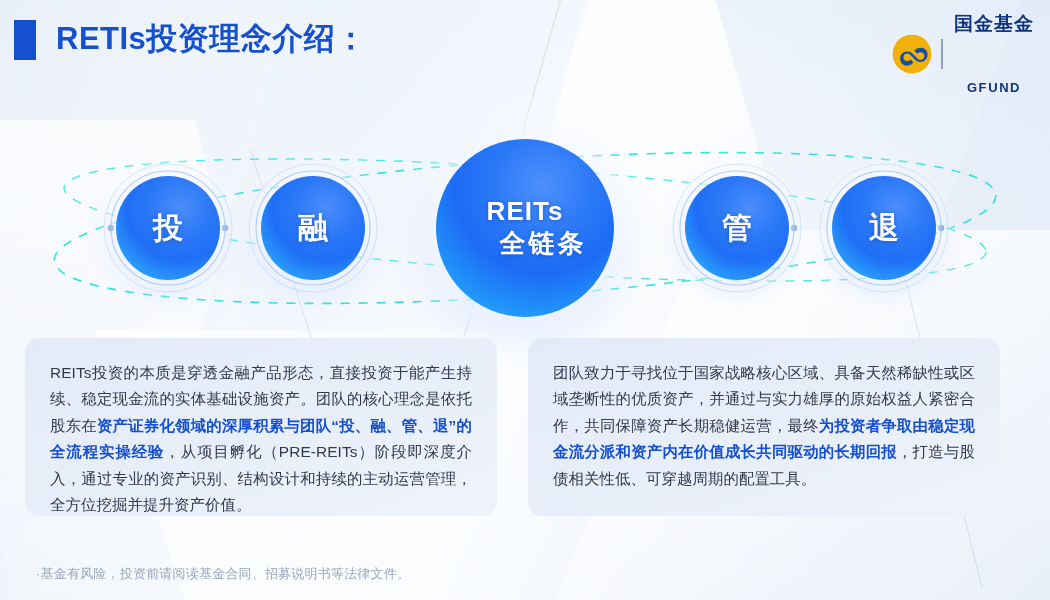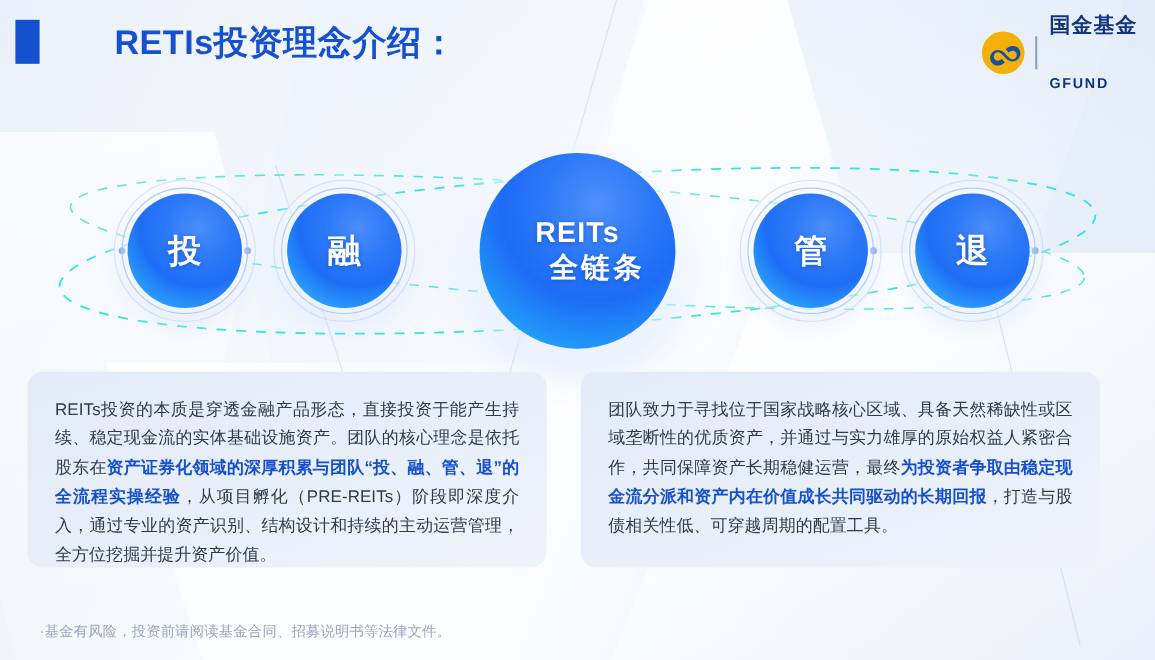--- a/index.html
+++ b/index.html
@@ -66,22 +66,21 @@
     width: 1px;
     background: rgba(150,175,210,0.30);
     pointer-events: none;
   }
 
   
   .title-row {
     position: absolute;
     top: 18px; left: 14px;
     display: flex;
-    align-items: flex-start;
-    gap: 48px;
+    align-items: flex-end;
   }
   .title-bar {
     width: 22px;
     height: 40px;
     background: #1550ce;
     margin-right: 20px;
   }
   .slide-title {
     font-size: 31px;
     font-weight: bold;
@@ -123,21 +122,22 @@
     font-size: 19px;
     font-weight: bold;
     color: #0f357f;
     letter-spacing: 1px;
   }
   .logo-en {
     font-size: 13px;
     font-weight: bold;
     color: #0f357f;
     letter-spacing: 1.6px;
-    margin-top: 0;
+    margin-top: 12px;
+    text-align: center;
   }
 
   
   .diagram {
     position: absolute;
     top: 110px; left: 0;
     width: 1050px; height: 220px;
   }
   .orbit-svg {
     position: absolute;

